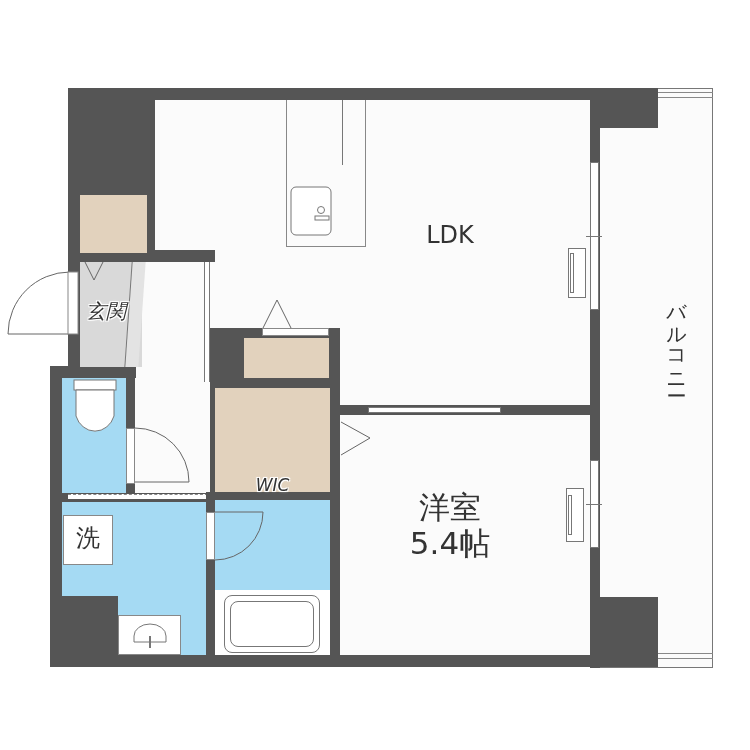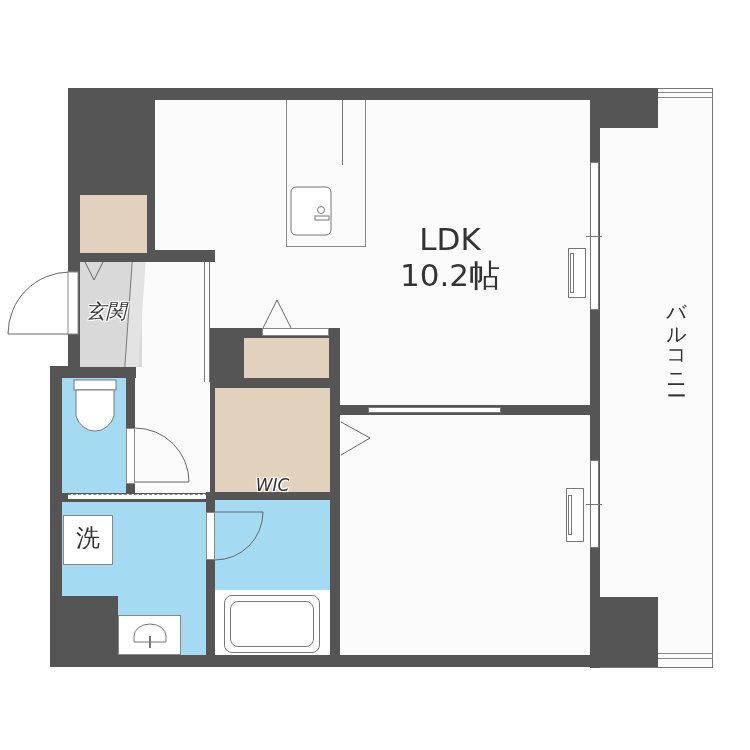--- a/index.html
+++ b/index.html
@@ -110,29 +110,32 @@
   <div class="abs wall" style="left:330px;top:490px;width:10px;height:170px;"></div>
 
   <div class="abs" style="left:286px;top:100px;width:80px;height:147px;border:1px solid #888;border-top:none;"></div>
   <div class="abs" style="left:342px;top:100px;width:1px;height:65px;background:#777;"></div>
   <svg style="left:290px;top:186px;" width="45" height="52">
     <rect x="1" y="1" width="40" height="48" rx="5" fill="#fff" stroke="#777"></rect>
     <circle cx="31" cy="24" r="3.5" fill="none" stroke="#777"></circle>
     <rect x="25" y="30" width="14" height="4" fill="none" stroke="#777"></rect>
   </svg>
 
-  <div class="label" style="left:385px;top:222px;width:130px;font-size:31px;text-align:center;">
+  <div class="label" style="left:385px;top:222px;width:130px;font-size:24px;text-align:center;">
     <div>LDK</div>
-    <div>10.2帖</div>
   </div>
   <div class="abs window" style="left:590px;top:162px;width:9px;height:148px;"></div>
   <div class="abs" style="left:586px;top:236px;width:16px;height:1px;background:#777;"></div>
   <div class="abs" style="left:568px;top:248px;width:18px;height:50px;border:1px solid #777;background:#fff;">
     <div class="abs" style="left:1px;top:4px;width:4px;height:40px;border:1px solid #777;"></div>
   </div>
 
+  <div class="label" style="left:385px;top:490px;width:130px;font-size:31px;">
+    <div>洋室</div>
+    <div>5.4帖</div>
+  </div>
   <div class="abs window" style="left:590px;top:460px;width:9px;height:88px;"></div>
   <div class="abs" style="left:586px;top:504px;width:16px;height:1px;background:#777;"></div>
   <div class="abs" style="left:566px;top:488px;width:18px;height:54px;border:1px solid #777;background:#fff;">
     <div class="abs" style="left:1px;top:6px;width:4px;height:40px;border:1px solid #777;"></div>
   </div>
 
 </div>
 
 </body></html>

